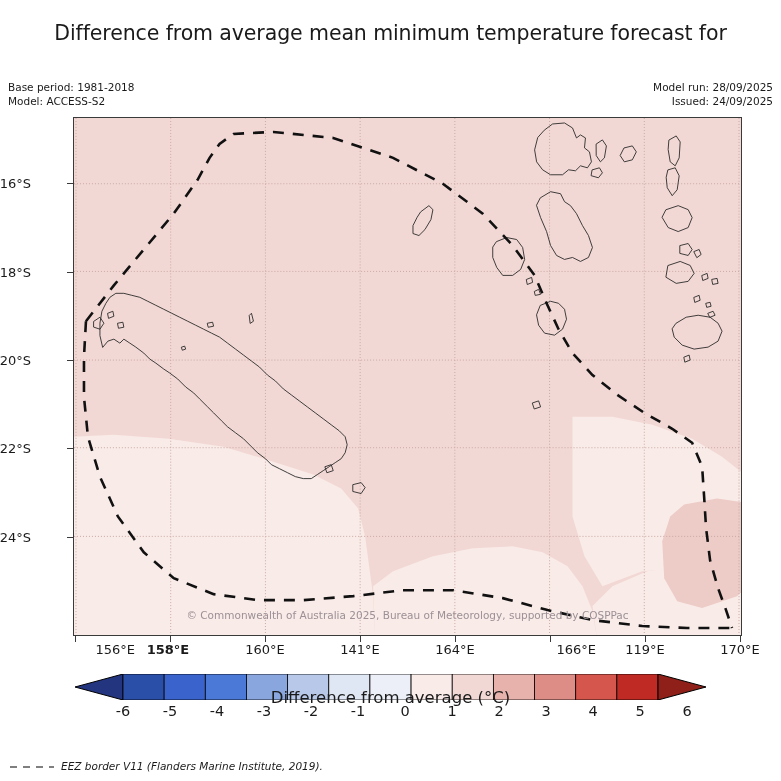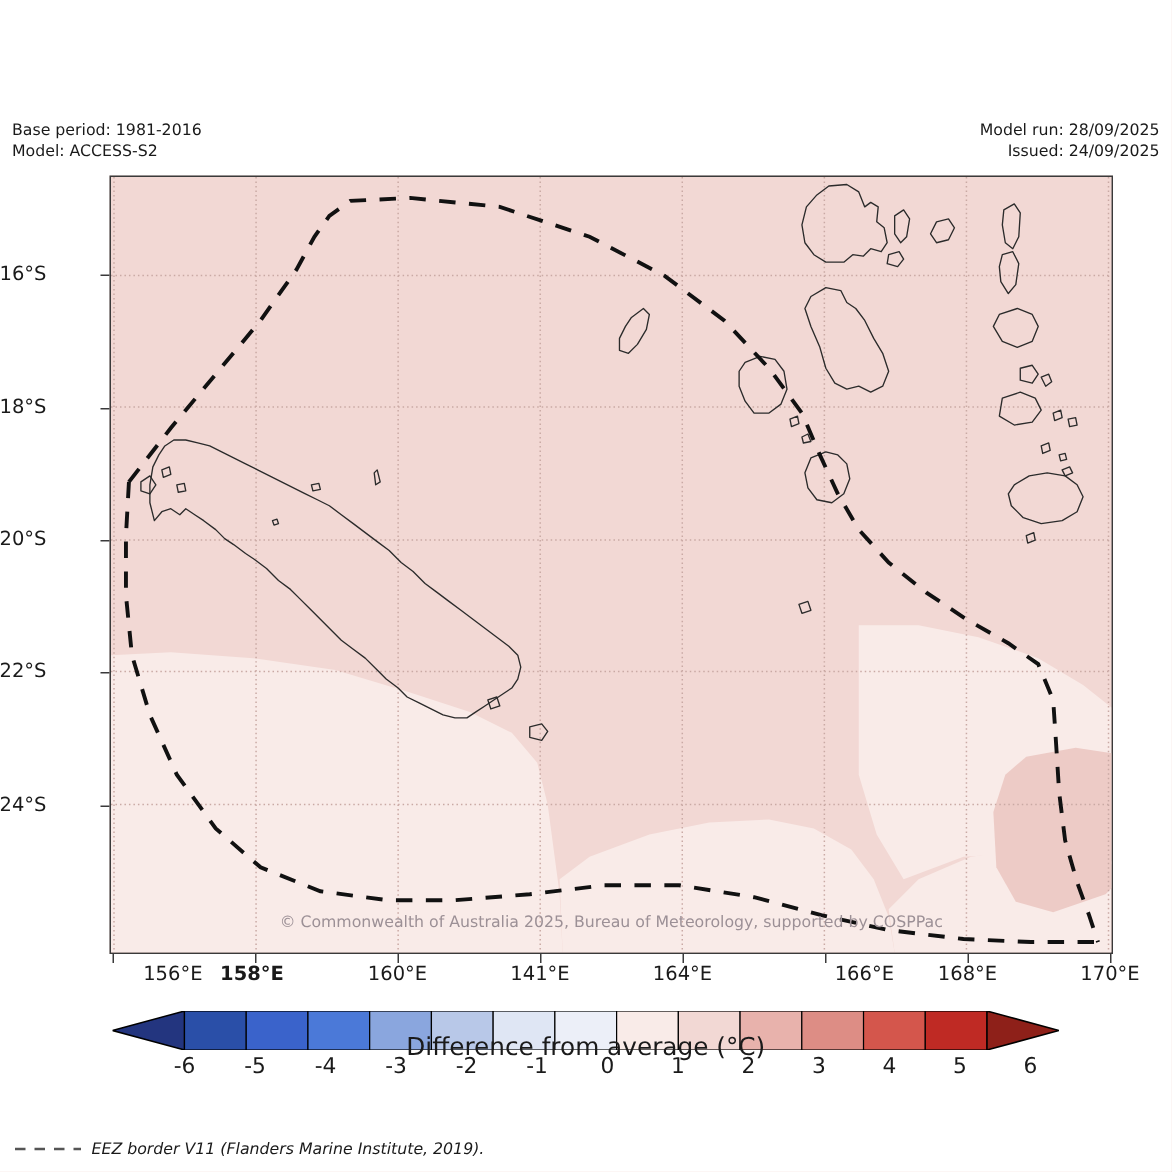--- a/index.html
+++ b/index.html
@@ -152,24 +152,25 @@
   #footer-dash {
     display: inline-block;
     vertical-align: middle;
     margin-right: 5px;
   }
 </style>
 </head>
 <body>
 
 <div id="title">
+  <div>Difference from average mean minimum temperature forecast for</div>
 </div>
 
 <div class="meta" id="meta-left">
-  <div>Base period: 1981-2016</div>
+  <div>Base period: 1981-2018</div>
   <div>Model: ACCESS-S2</div>
 </div>
 <div class="meta" id="meta-right">
   <div>Model run: 28/09/2025</div>
   <div>Issued: 24/09/2025</div>
 </div>
 
 <div id="plot">
   <div id="plot-inner">
     <svg id="map-svg" viewBox="0 0 669 519" preserveAspectRatio="none">
@@ -319,21 +320,21 @@
     <div class="xtick" style="left: 168px; font-weight: bold;">158°E</div>
     <div class="tickmark-x" style="left: 170px;"></div>
     <div class="xtick" style="left: 265px;">160°E</div>
     <div class="tickmark-x" style="left: 265px;"></div>
     <div class="xtick" style="left: 360px;">141°E</div>
     <div class="tickmark-x" style="left: 360px;"></div>
     <div class="xtick" style="left: 455px;">164°E</div>
     <div class="tickmark-x" style="left: 455px;"></div>
     <div class="xtick" style="left: 536px; text-align: right;">166°E</div>
     <div class="tickmark-x" style="left: 550px;"></div>
-    <div class="xtick" style="left: 645px;">168°E</div>
+    <div class="xtick" style="left: 645px;">119°E</div>
     <div class="tickmark-x" style="left: 645px;"></div>
     <div class="xtick" style="left: 740px;">170°E</div>
     <div class="tickmark-x" style="left: 740px;"></div>
   </div>
 
 <div id="cbar-wrap">
   <svg id="cbar-svg" viewBox="0 0 631 26" preserveAspectRatio="none">
     <g id="cbar-swatches">
         <polygon points="0,13 48,0 48,26" fill="#23357f" stroke="#000" stroke-width="1"></polygon>
         <rect x="48" y="0" width="41.15384615384615" height="26" fill="#2a4fa8" stroke="#000" stroke-width="0.8"></rect>

